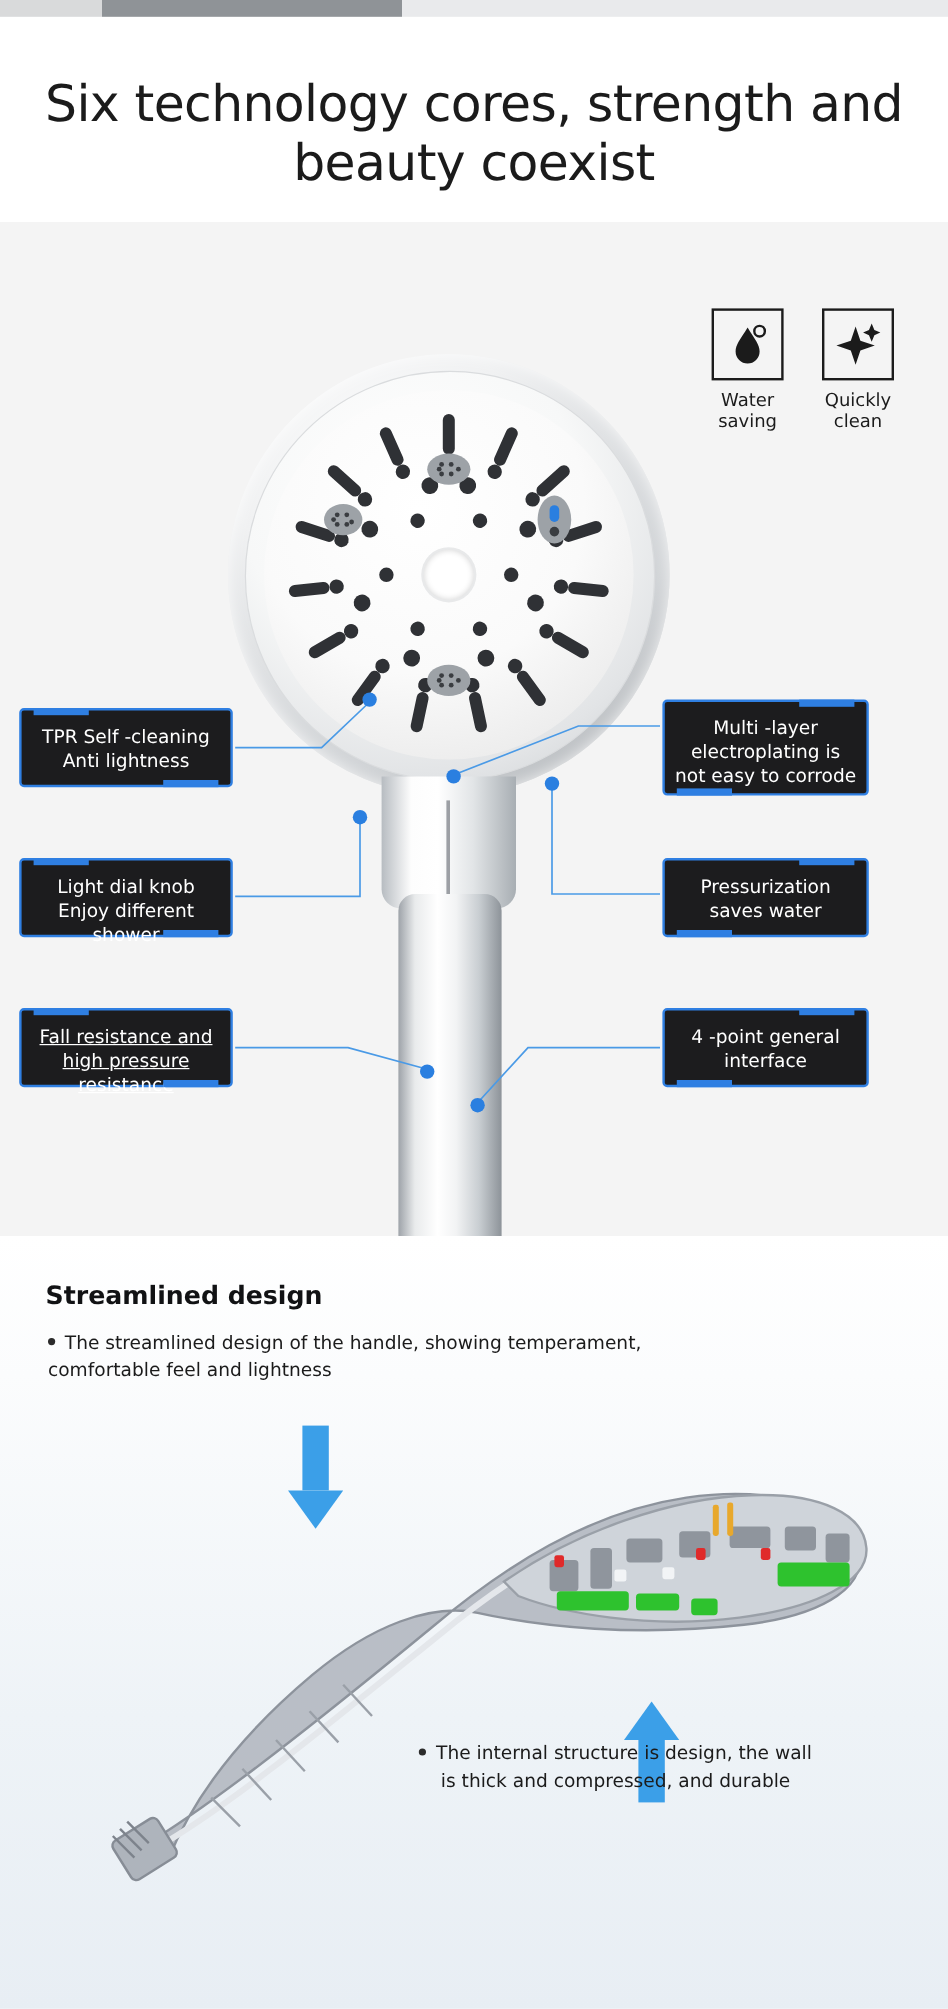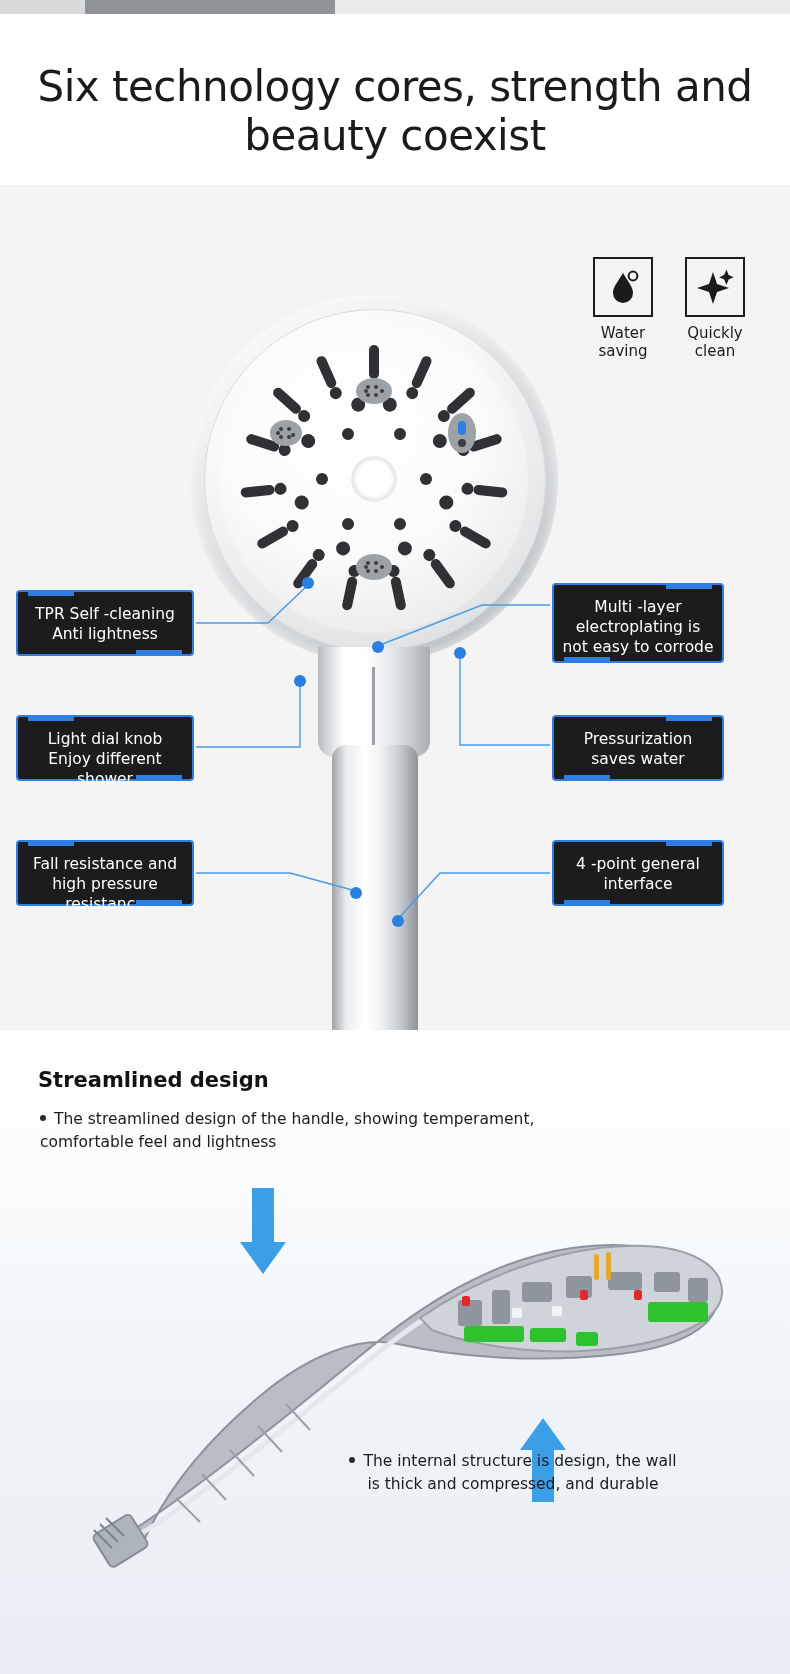--- a/index.html
+++ b/index.html
@@ -181,21 +181,21 @@
     position: absolute;
     bottom: -2px;
     width: 46px; height: 6px;
     background: #2f7fe2;
   }
   .callout.left::after  { right: 10px; }
   .callout.right::after { left: 10px; }
 
   .co-l1 { left: 16px;  top: 405px; width: 178px; height: 66px; }
   .co-l2 { left: 16px;  top: 530px; width: 178px; height: 66px; }
-  .co-l3 { left: 16px;  top: 655px; width: 178px; height: 66px; }
+  .co-l3 { left: 16px;  top: 655px; width: 178px; height: 66px; text-decoration: underline; }
   .co-r1 { left: 552px; top: 398px; width: 172px; height: 80px; }
   .co-r2 { left: 552px; top: 530px; width: 172px; height: 66px; }
   .co-r3 { left: 552px; top: 655px; width: 172px; height: 66px; }
 
   .leader-svg {
     position: absolute;
     left: 0; top: 0;
     width: 790px; height: 845px;
     pointer-events: none;
   }

